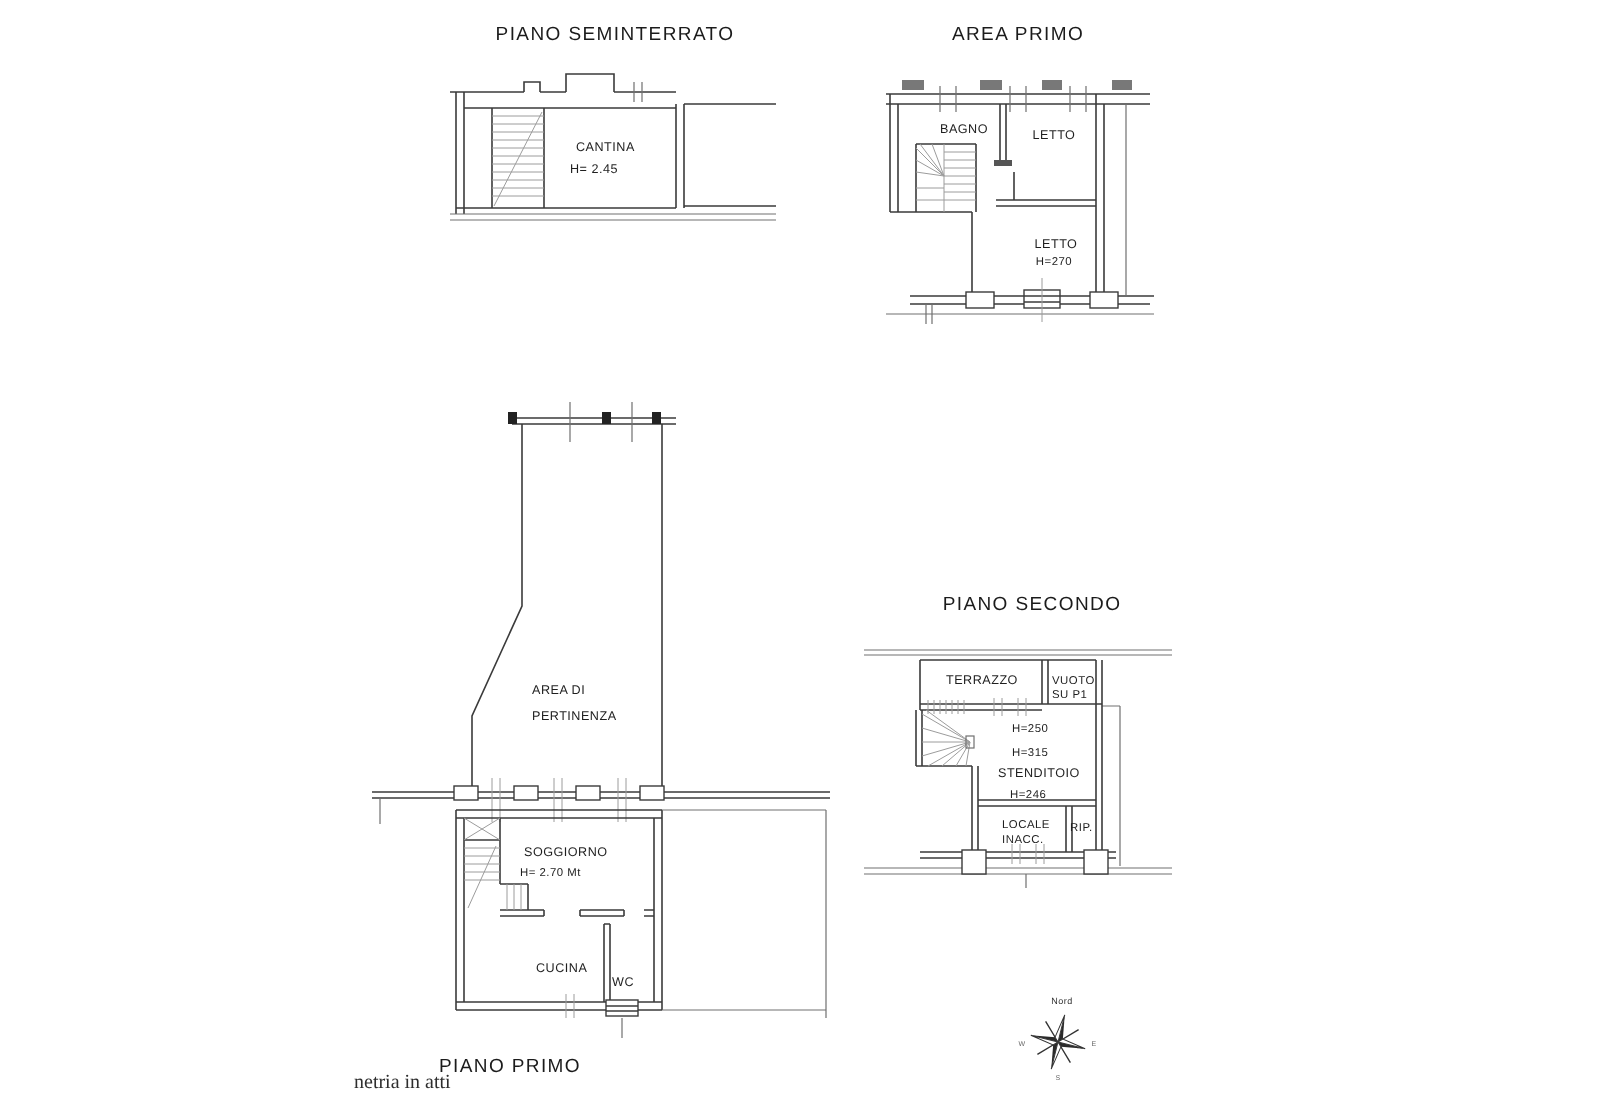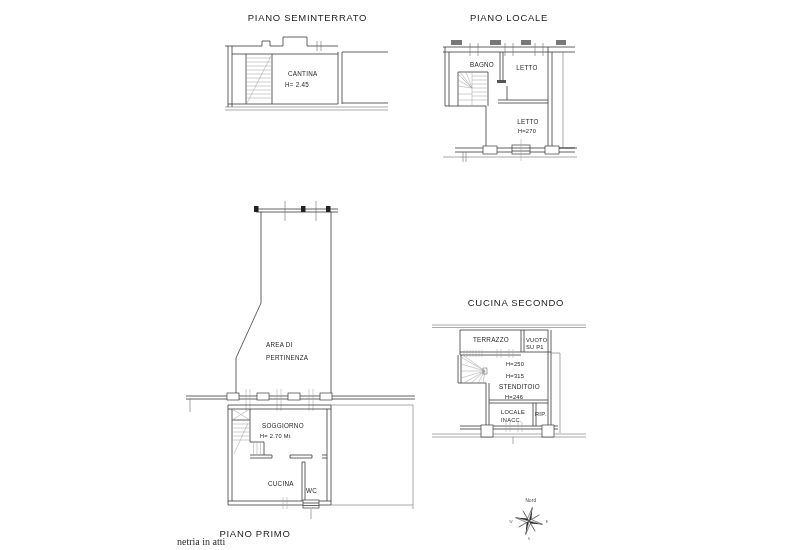--- a/index.html
+++ b/index.html
@@ -40,21 +40,21 @@
       <path class="md" d="M317,41 V51 M321,41 V51"></path>
     </g>
     <g>
       <path class="lt" d="M246,58 H272 M246,62 H272 M246,66 H272 M246,70 H272 M246,74 H272 M246,78 H272
                           M246,82 H272 M246,86 H272 M246,90 H272 M246,94 H272 M246,98 H272 M247,103 L271,56"></path>
     </g>
     <text class="lbl" x="288" y="75.5">CANTINA</text>
     <text class="lbl" x="285" y="86.5">H= 2.45</text>
   </svg>
 
-  <div class="title" style="left:439px;top:12px;width:140px;">PIANO LOCALE</div>
+  <div class="title" style="left:439px;top:12px;width:140px;">AREA PRIMO</div>
 
   <svg style="left:438px;top:38px;" width="144" height="126" viewBox="438 38 144 126">
     <g>
       <rect class="grayblock" x="451" y="40" width="11" height="5"></rect>
       <rect class="grayblock" x="490" y="40" width="11" height="5"></rect>
       <rect class="grayblock" x="521" y="40" width="10" height="5"></rect>
       <rect class="grayblock" x="556" y="40" width="10" height="5"></rect>
     </g>
     <g>
       <path class="w" d="M443,47 H575 M443,52 H575 M445,47 V106 M449,52 V106 M445,106 H486 M486,106 V148
@@ -127,21 +127,21 @@
     <text class="lbl" x="266" y="347">AREA DI</text>
     <text class="lbl" x="266" y="360">PERTINENZA</text>
     <text class="lbl" x="262" y="428">SOGGIORNO</text>
     <text class="sm" x="260" y="438">H= 2.70 Mt</text>
     <text class="lbl" x="268" y="486">CUCINA</text>
     <text class="lbl" x="306" y="493">WC</text>
   </svg>
 
   <div class="title" style="left:185px;top:528px;width:140px;">PIANO PRIMO</div>
 
-  <div class="title" style="left:446px;top:297px;width:140px;">CUCINA SECONDO</div>
+  <div class="title" style="left:446px;top:297px;width:140px;">PIANO SECONDO</div>
 
   <svg style="left:430px;top:320px;" width="158" height="126" viewBox="430 320 158 126">
     <g>
       <path class="md" d="M432,325 H586 M432,327.5 H586 M560,353 V433 M551,353 H560 M513,437 V444"></path>
     </g>
     <g>
       <path class="w" d="M460,330 H548 M460,330 V355 M521,330 V352 M524,330 V352
                          M548,330 V430 M551,330 V430 M460,352 H551 M460,355 H521
                          M458,355 V383 M461,355 V383 M458,383 H486
                          M486,383 V426 M489,383 V426 M489,400 H548 M489,403 H548

